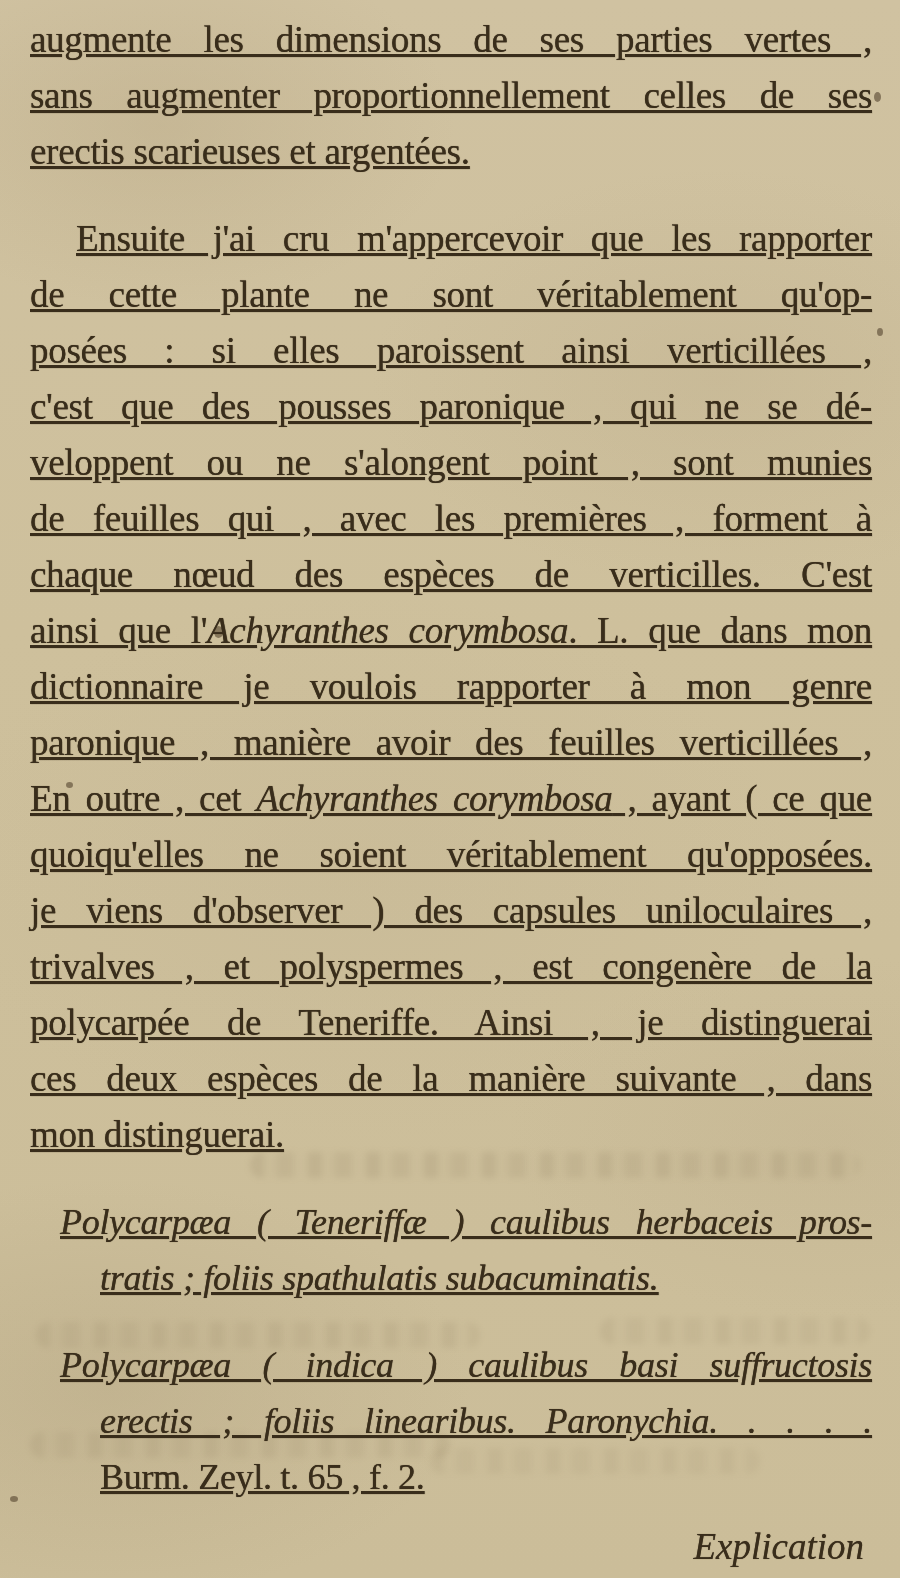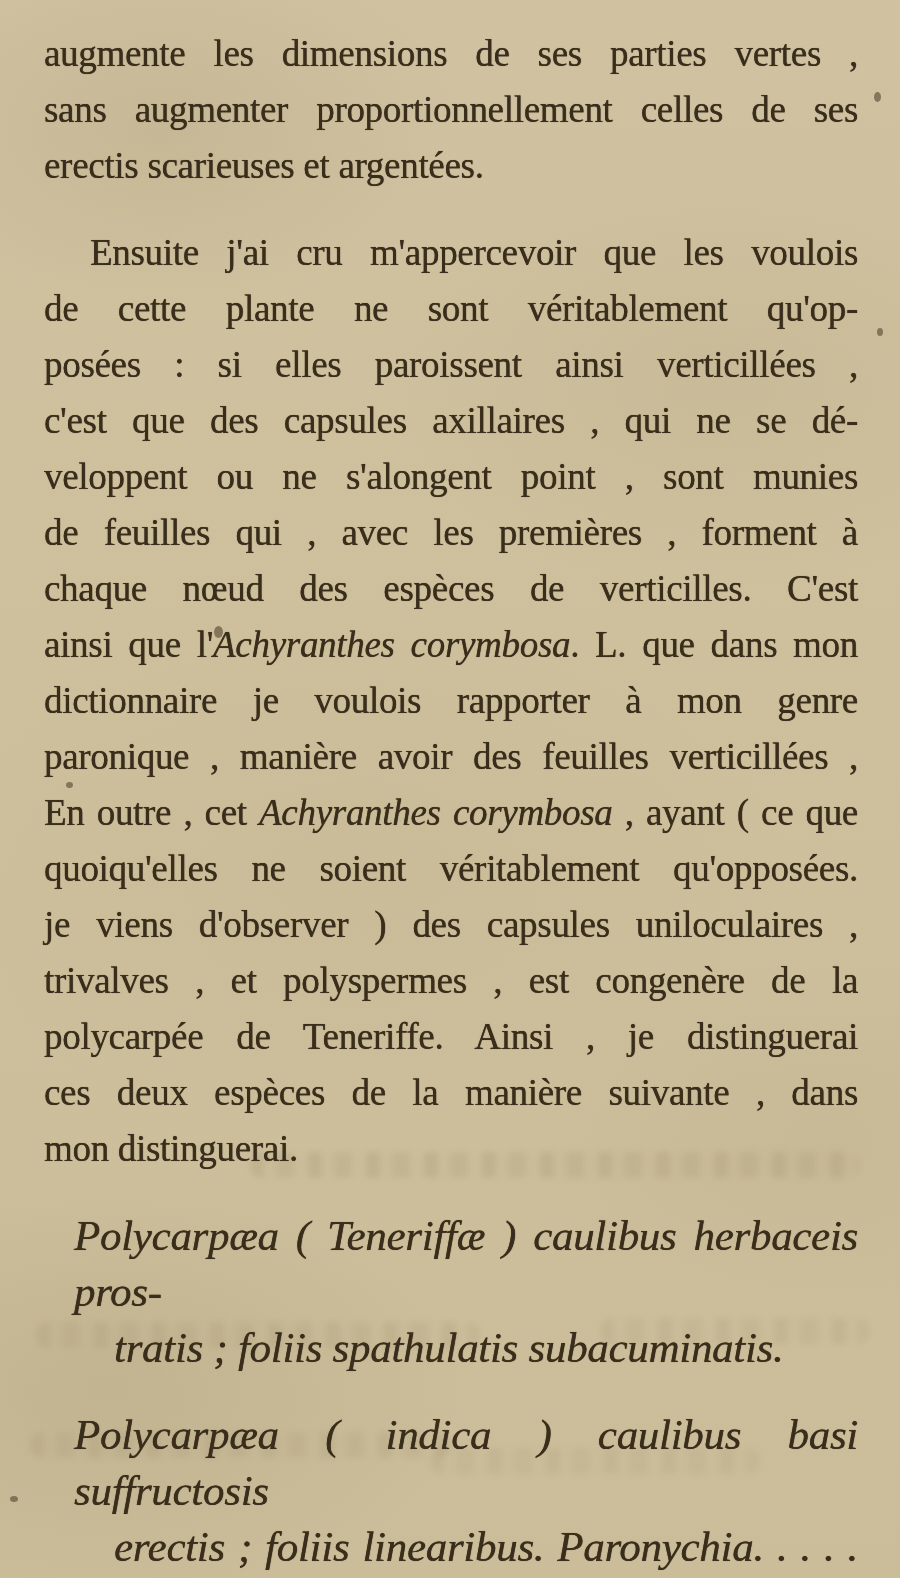--- a/index.html
+++ b/index.html
@@ -47,36 +47,36 @@
     position: absolute;
     border-radius: 50%;
     background: rgba(72,57,36,0.55);
   }
   .textcol {
     position: absolute;
     left: 30px;
     right: 28px;
     top: 12px;
   }
-  .para { margin: 14px; }
+  .para { margin: 0; text-decoration: underline; }
   .para + .para { margin-top: 31px; }
   .line {
     font-size: 37px;
     line-height: 56px;
     letter-spacing: -0.3px;
     text-align: justify;
     text-align-last: justify;
     white-space: normal;
     text-shadow: 0 0 0.7px rgba(47,36,19,0.85), 0.4px 0.4px 0 rgba(47,36,19,0.25);
   }
   .line.last { text-align-last: left; }
   .para.indent-first .line.first { text-indent: 46px; }
   .para.hanging .line { padding-left: 70px; }
   .para.hanging .line.first { padding-left: 30px; }
-  .para.italic .line { font-style: italic; font-size: 43px; }
+  .para.italic .line { font-style: italic; font-size: 36px; }
   .seg.i { font-style: italic; }
   .seg.r { font-style: normal; }
   .catchword {
     margin-top: 14px;
     padding-right: 8px;
     font-style: italic;
     font-size: 37px;
     line-height: 56px;
     text-align: right;
     text-shadow: 0 0 0.7px rgba(47,36,19,0.85);
@@ -101,24 +101,24 @@
   <div class="speck" style="left:10px;  top:1496px;width:8px; height:6px;"></div>
 
   <div class="textcol">
     <div id="para-root">
         <div class="para roman">
           <div class="line first"><span class="seg">augmente les dimensions de ses parties vertes ,</span></div>
           <div class="line"><span class="seg">sans augmenter proportionnellement celles de ses</span></div>
           <div class="line last"><span class="seg">erectis scarieuses et argentées.</span></div>
         </div>
         <div class="para roman indent-first">
-          <div class="line first"><span class="seg">Ensuite j'ai cru m'appercevoir que les voulois</span></div>
+          <div class="line first"><span class="seg">Ensuite j'ai cru m'appercevoir que les rapporter</span></div>
           <div class="line"><span class="seg">de cette plante ne sont véritablement qu'op-</span></div>
           <div class="line"><span class="seg">posées : si elles paroissent ainsi verticillées ,</span></div>
-          <div class="line"><span class="seg">c'est que des capsules axillaires , qui ne se dé-</span></div>
+          <div class="line"><span class="seg">c'est que des pousses paronique , qui ne se dé-</span></div>
           <div class="line"><span class="seg">veloppent ou ne s'alongent point , sont munies</span></div>
           <div class="line"><span class="seg">de feuilles qui , avec les premières , forment à</span></div>
           <div class="line"><span class="seg">chaque nœud des espèces de verticilles. C'est</span></div>
           <div class="line"><span class="seg">ainsi que l'</span><span class="seg i">Achyranthes corymbosa</span><span class="seg">. L. que dans mon</span></div>
           <div class="line"><span class="seg">dictionnaire je voulois rapporter à mon genre</span></div>
           <div class="line"><span class="seg">paronique , manière avoir des feuilles verticillées ,</span></div>
           <div class="line"><span class="seg">En outre , cet </span><span class="seg i">Achyranthes corymbosa</span><span class="seg"> , ayant ( ce que</span></div>
           <div class="line"><span class="seg">quoiqu'elles ne soient véritablement qu'opposées.</span></div>
           <div class="line"><span class="seg">je viens d'observer ) des capsules uniloculaires ,</span></div>
           <div class="line"><span class="seg">trivalves , et polyspermes , est congenère de la</span></div>

